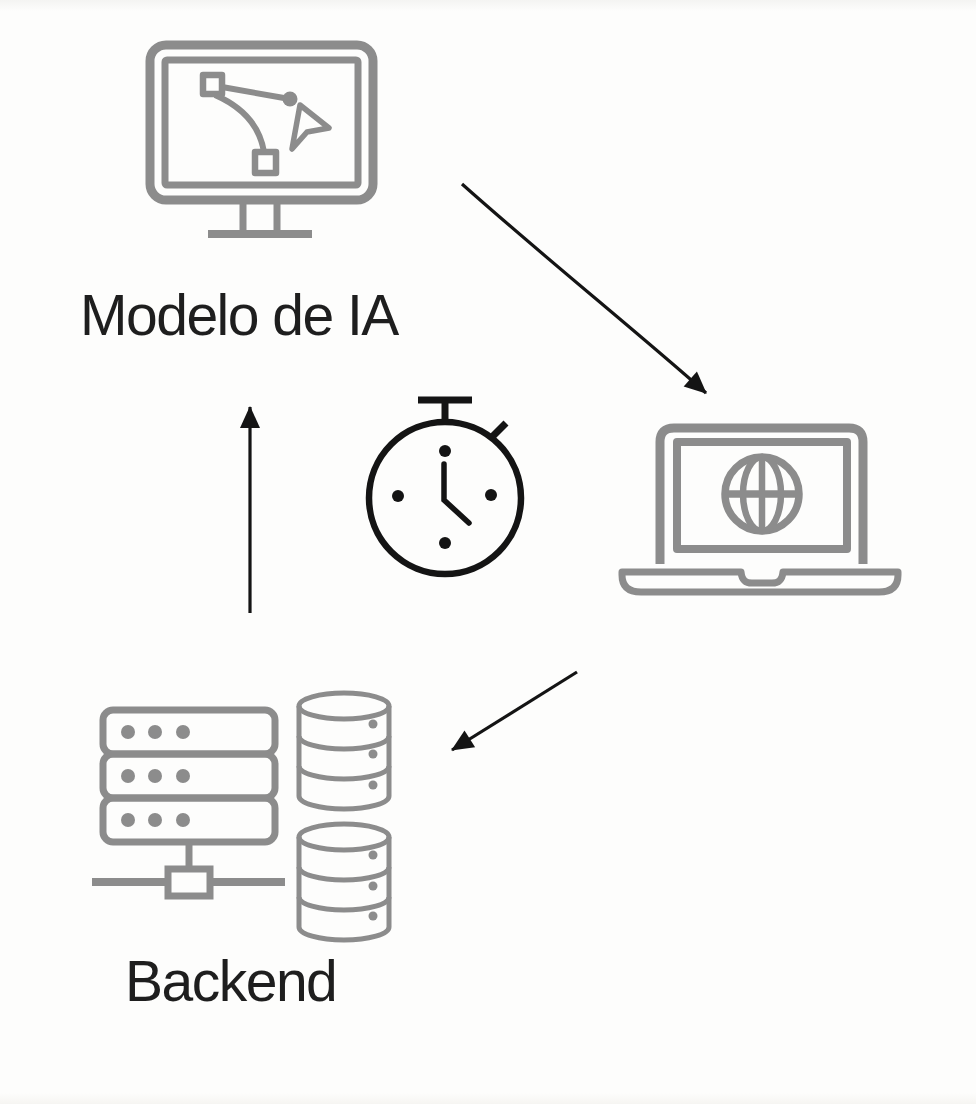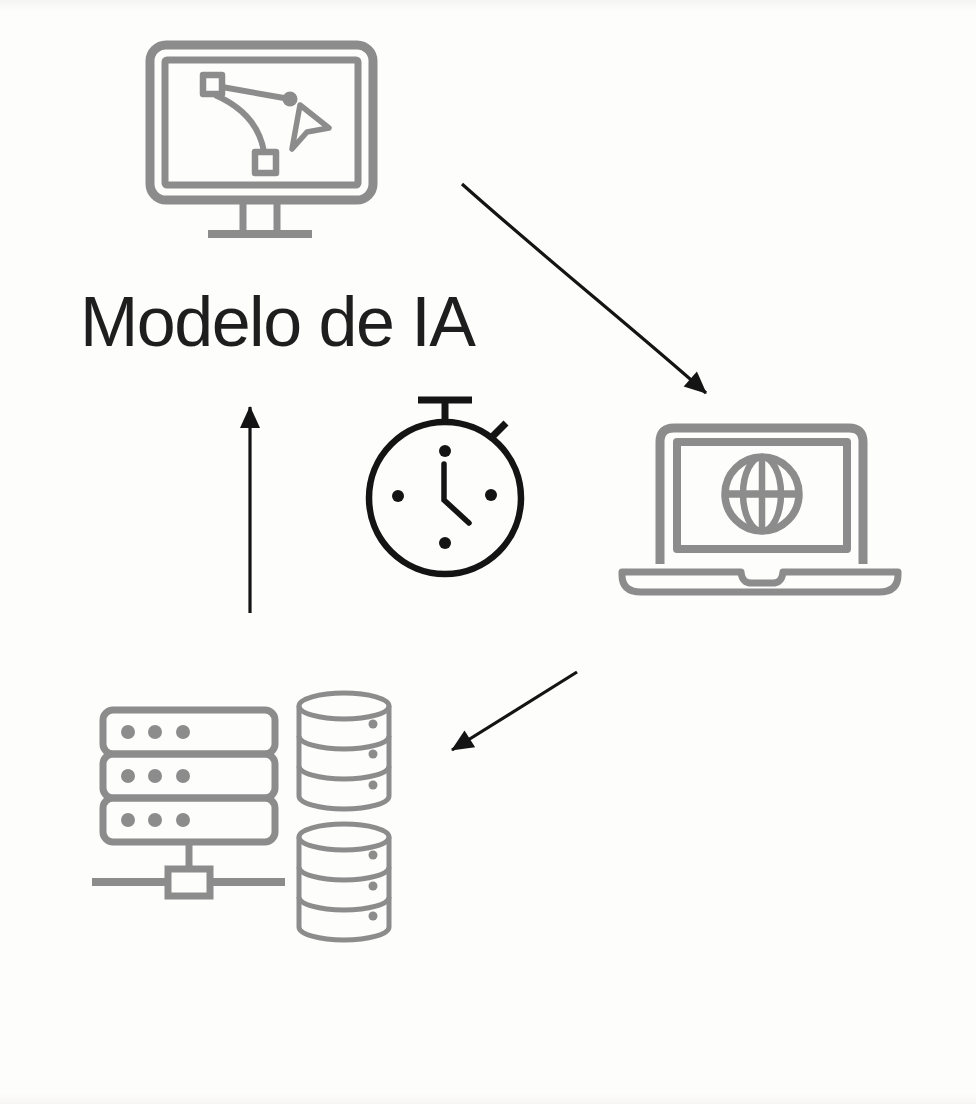--- a/index.html
+++ b/index.html
@@ -18,21 +18,21 @@
   
   .ic  { stroke: var(--icon-gray, #8c8c8c); fill: none; stroke-linejoin: round; }
   .icf { fill: var(--icon-gray, #8c8c8c); stroke: none; }
   .icmask { fill: var(--bg, #fdfdfc); stroke: var(--icon-gray, #8c8c8c); }
   .bk  { stroke: var(--line-black, #141414); fill: none; }
   .bkf { fill: var(--line-black, #141414); stroke: none; }
   .arrow { stroke: var(--line-black, #141414); fill: none; stroke-width: 3.2; }
   #arrowhead path { fill: var(--line-black, #141414); }
   .node-label {
     position: absolute;
-    font-size: 70px;
+    font-size: 57px;
     line-height: 1;
     letter-spacing: -1.5px;
     color: var(--text-black, #1e1e1e);
     white-space: nowrap;
   }
 </style>
 </head>
 <body>
 
 <div class="canvas">
@@ -122,14 +122,15 @@
         <circle class="icf" cx="288" cy="241" r="4.5"></circle>
       </g>
     </g>
 
     <path class="arrow" d="M462,184 C545,258 635,330 706,393" marker-end="url(#arrowhead)"></path>
     <line class="arrow" x1="577" y1="672" x2="452" y2="750" marker-end="url(#arrowhead)"></line>
     <line class="arrow" x1="250" y1="613" x2="250" y2="407" marker-end="url(#arrowhead)"></line>
   </svg>
 
   <div class="node-label" style="left:80px; top:287px">Modelo de IA</div>
+  <div class="node-label" style="left:125px; top:953px">Backend</div>
 
 </div>
 
 </body></html>

